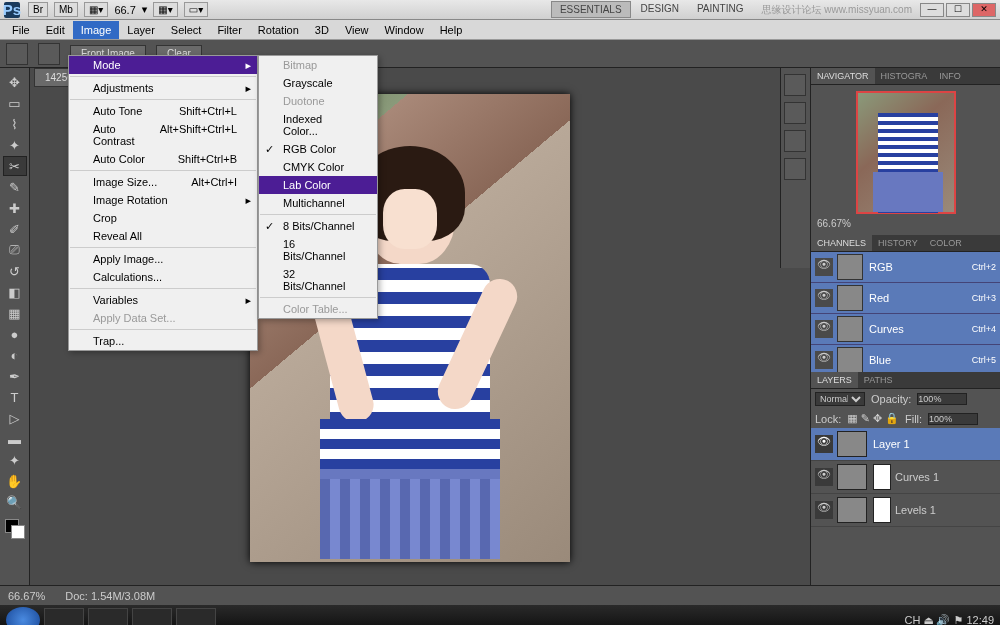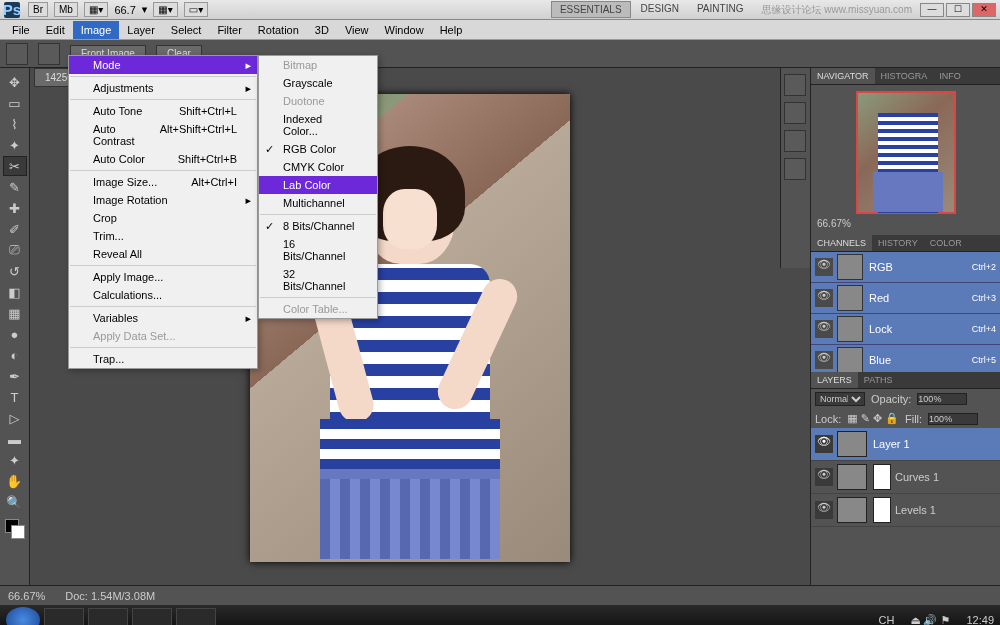--- a/index.html
+++ b/index.html
@@ -40,21 +40,21 @@
 .arm{position:absolute;width:35px;height:140px;background:#f4d8c8;border-radius:20px}
 .arm.l{left:-5px;top:20px;transform:rotate(-15deg)}
 .arm.r{right:-5px;top:10px;transform:rotate(25deg)}
 .skirt{width:180px;height:140px;margin:-5px auto 0;background:#6878c0;border-radius:0 0 10px 10px;position:relative}
 .skirt::before{content:"";position:absolute;top:0;left:0;right:0;height:50px;background:repeating-linear-gradient(0deg,#2840a0 0 10px,#fff 10px 20px)}
 .pleats{position:absolute;bottom:0;left:0;right:0;height:80px;background:repeating-linear-gradient(90deg,#5868b0 0 10px,#7888d0 10px 20px)}
 .dd-menu{position:absolute;background:#f0f0f0;border:1px solid #999;box-shadow:2px 2px 6px rgba(0,0,0,.3);z-index:100}
 .dd1{top:55px;left:68px;width:190px}
 .dd2{top:55px;left:258px;width:120px}
 .dd-menu .item{padding:3px 20px 3px 24px;display:flex;justify-content:space-between;position:relative}
-.dd-menu .item.hi{background:#6d28d9;color:#fff}
+.dd-menu .item.hi{background:#4c1d95;color:#fff}
 .dd-menu .item.dis{color:#999}
 .dd-menu .item .arrow{position:absolute;right:6px}
 .dd-menu .item .chk{position:absolute;left:6px}
 .dd-menu .sep{height:1px;background:#ccc;margin:2px 1px}
 .panels{width:190px;background:#535353;border-left:1px solid #222;display:flex;flex-direction:column}
 .mini-col{position:absolute;right:190px;top:68px;width:30px;background:#535353;display:flex;flex-direction:column;gap:6px;padding:6px 3px;border-left:1px solid #222;height:200px}
 .mini-col div{width:22px;height:22px;background:#5a5a5a;border:1px solid #333}
 .panel-tabs{display:flex;background:#3a3a3a;border-bottom:1px solid #222}
 .panel-tabs span{padding:3px 6px;font-size:9px;color:#999}
 .panel-tabs .active{background:#535353;color:#ddd}
@@ -73,21 +73,21 @@
 .ly-opts select,.ly-opts input{font-size:9px;background:#3a3a3a;color:#ccc;border:1px solid #222;width:50px}
 .ly-row{display:flex;align-items:center;padding:3px 4px;border-bottom:1px solid #444;color:#ccc;font-size:10px}
 .ly-row.sel{background:#5a7ab8;color:#fff}
 .ly-row .eye{width:18px;height:18px;background:#3a3a3a;margin-right:4px;text-align:center}
 .ly-row .th{width:30px;height:26px;background:#888;margin-right:6px;border:1px solid #222}
 .ly-row .th2{width:18px;height:26px;background:#fff;margin-right:4px;border:1px solid #222}
 .statusbar{height:20px;background:#535353;border-top:1px solid #222;display:flex;align-items:center;padding:0 8px;color:#ccc;font-size:10px;gap:20px}
 .taskbar{height:30px;background:linear-gradient(#2a2a2a,#0a0a0a);display:flex;align-items:center;padding:0 6px;gap:4px}
 .taskbar .start{width:34px;height:26px;background:radial-gradient(circle,#4a8ae0,#1a4a9a);border-radius:50%}
 .taskbar .tb-app{width:40px;height:24px;background:#2a2a2a;border:1px solid #444}
-.taskbar .tray{margin-left:auto;display:flex;gap:16px;color:#ccc;font-size:10px;align-items:center}
+.taskbar .tray{margin-left:auto;display:flex;gap:3px;color:#ccc;font-size:10px;align-items:center}
 </style>
 </head>
 <body>
 
 <div class="titlebar">
   <div class="ps-icon">Ps</div>
   <div class="tb-group">
     <span class="tb-btn">Br</span>
     <span class="tb-btn">Mb</span>
     <span class="tb-btn">▦▾</span>
@@ -215,21 +215,21 @@
         </div>
         <div class="ch-row">
           <div class="eye">👁</div>
           <div class="th"></div>
           <span>Red</span>
           <span class="sc">Ctrl+3</span>
         </div>
         <div class="ch-row">
           <div class="eye">👁</div>
           <div class="th"></div>
-          <span>Lock</span>
+          <span>Curves</span>
           <span class="sc">Ctrl+4</span>
         </div>
         <div class="ch-row">
           <div class="eye">👁</div>
           <div class="th"></div>
           <span>Blue</span>
           <span class="sc">Ctrl+5</span>
         </div>
       </div>
 
@@ -301,23 +301,20 @@
       <span>Alt+Ctrl+I</span>
     </div>
     <div class="item">
       <span>Image Rotation</span>
       <span class="arrow">▸</span>
     </div>
     <div class="item">
       <span>Crop</span>
     </div>
     <div class="item">
-      <span>Trim...</span>
-    </div>
-    <div class="item">
       <span>Reveal All</span>
     </div>
     <div class="sep"></div>
     <div class="item">
       <span>Apply Image...</span>
     </div>
     <div class="item">
       <span>Calculations...</span>
     </div>
     <div class="sep"></div>

